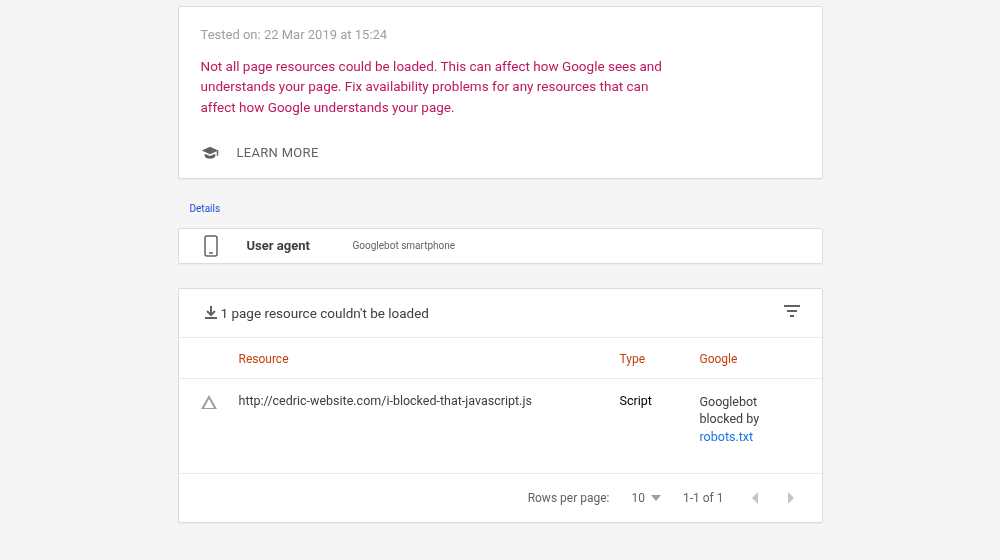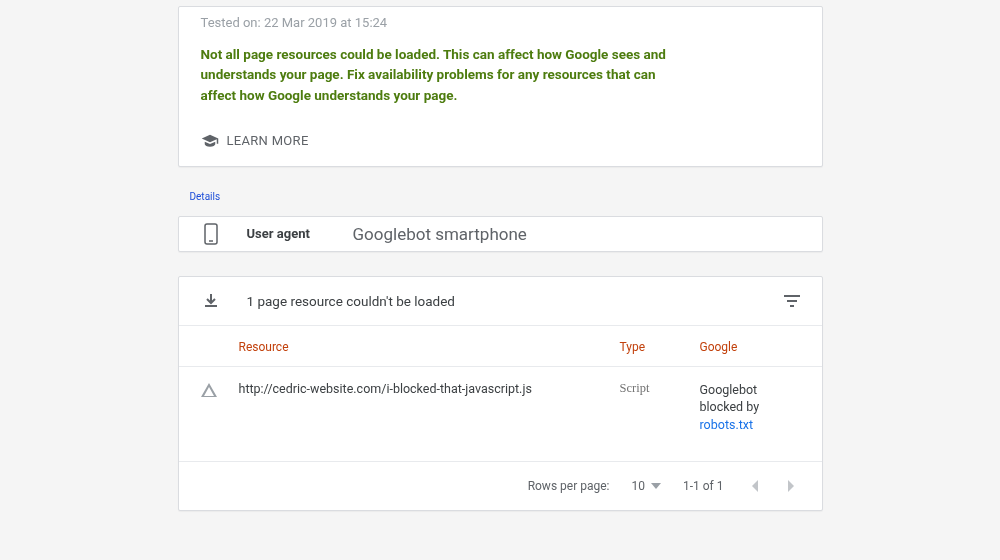--- a/index.html
+++ b/index.html
@@ -18,45 +18,44 @@
       padding-top: 6px;
     }
     .card {
       background: #fff;
       border: 1px solid #dadce0;
       border-radius: 2px;
       margin-bottom: 24px;
       box-shadow: 0 1px 1px rgba(0,0,0,0.04);
     }
     .status-card {
-      padding: 8px 22px 18px 22px;
+      padding: 20px 22px 18px 22px;
     }
     .tested-on {
       font-size: 13px;
       color: #9aa0a6;
       margin-bottom: 14px;
     }
     .status-title {
       font-size: 24px;
       color: #f29900;
       font-weight: 400;
       margin-bottom: 12px;
     }
     .status-desc {
       font-size: 13.5px;
-      color: #4d7c0f;
+      color: #be185d;
       line-height: 1.5;
       max-width: 480px;
       margin-bottom: 28px;
-      font-weight: bold;
     }
     .learn-more {
       display: flex;
       align-items: center;
-      gap: 8px;
+      gap: 18px;
       color: #5f6368;
       font-size: 13px;
       letter-spacing: 0.3px;
       cursor: pointer;
     }
     .section-title {
       font-size: 10px;
       color: #1d4ed8;
       margin: 15px 0 14px 12px;
     }
@@ -74,30 +73,28 @@
       justify-content: center;
     }
     .detail-label {
       font-weight: 700;
       color: #3c4043;
       font-size: 13px;
       width: 80px;
     }
     .detail-value {
       color: #5f6368;
-      font-size: 17px;
+      font-size: 10px;
     }
     .resources-card {
       margin-bottom: 0;
     }
     .resources-header {
       display: flex;
-      align-items: center;
       padding: 16px 22px;
-      gap: 26px;
       border-bottom: 1px solid #e8eaed;
     }
     .resources-title {
       flex: 1;
       font-size: 13.5px;
       color: #3c4043;
     }
     .filter-btn {
       cursor: pointer;
     }
@@ -119,21 +116,21 @@
       color: #3c4043;
       border-bottom: 1px solid #e8eaed;
     }
     .row-icon {
       width: 38px;
       display: flex;
       justify-content: flex-start;
       padding-top: 2px;
     }
     .row-resource { flex: 1; color: #3c4043; }
-    .row-type { width: 80px; color: #737373; font-family: Liberation Serif, serif; }
+    .row-type { width: 80px; color: #000000; }
     .row-status { width: 100px; color: #3c4043; line-height: 1.4; }
     .row-status a { color: #1a73e8; text-decoration: none; }
     .pagination {
       display: flex;
       align-items: center;
       justify-content: flex-end;
       gap: 22px;
       padding: 14px 22px;
       font-size: 12px;
       color: #5f6368;

